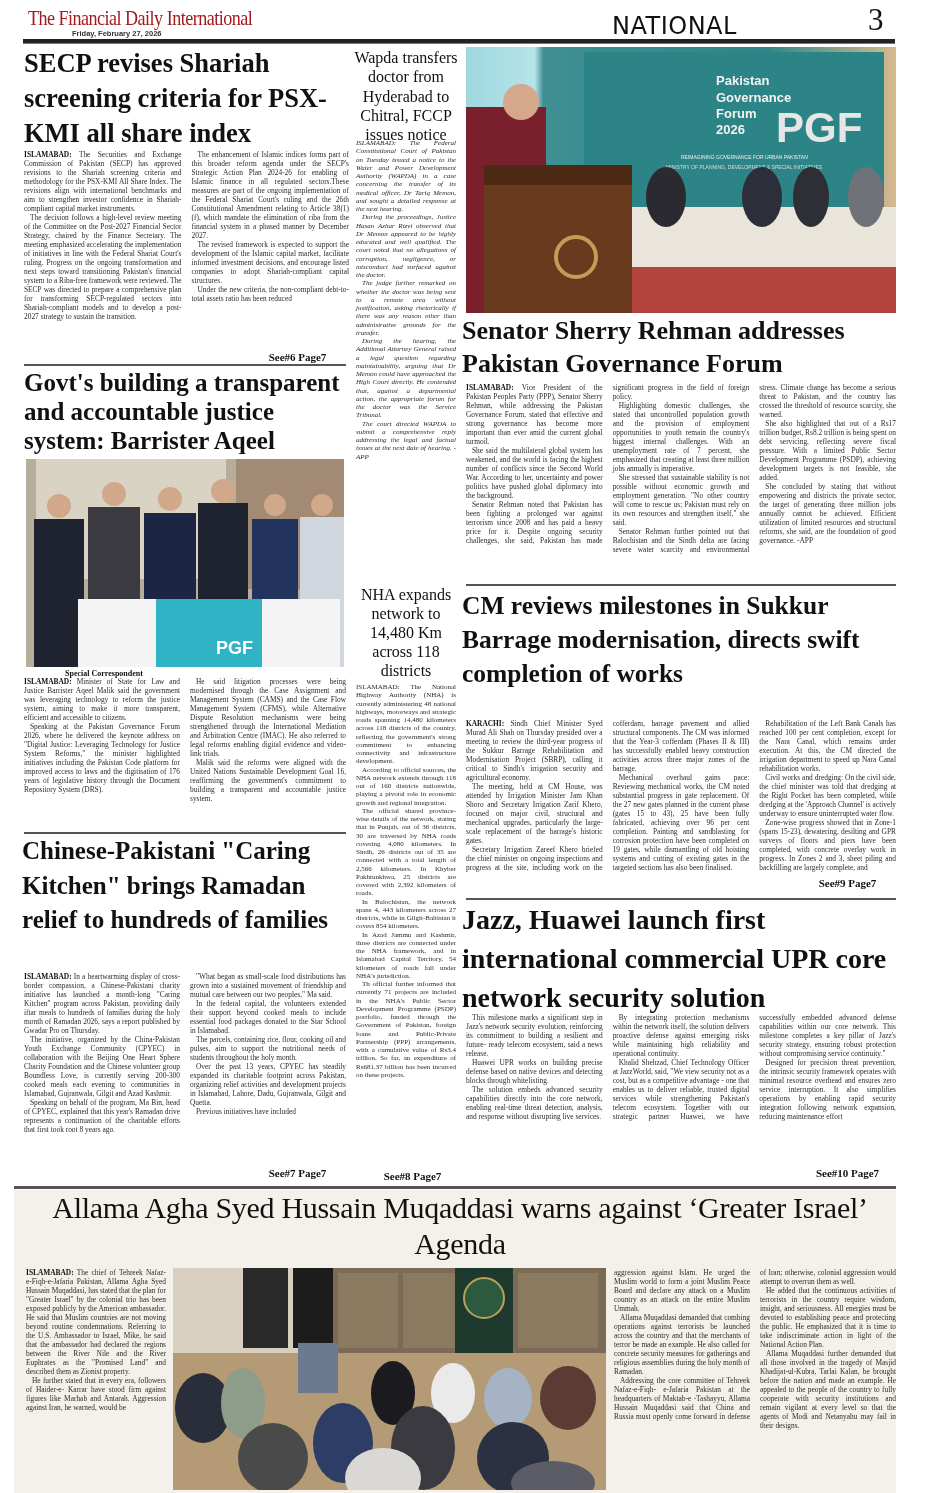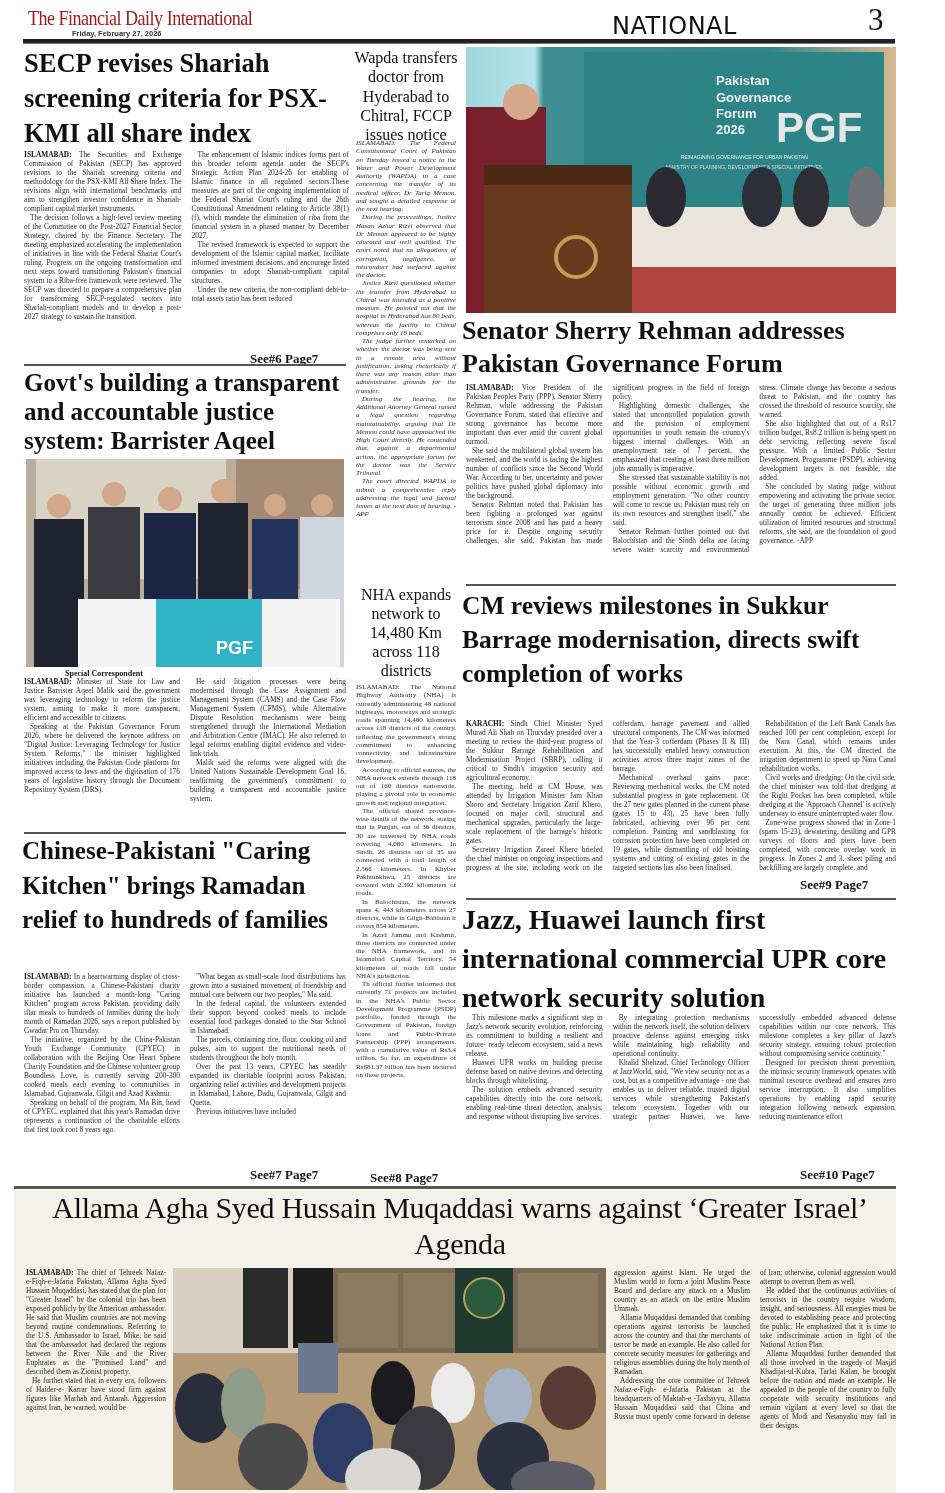--- a/index.html
+++ b/index.html
@@ -11,21 +11,21 @@
 .section{left:612px;top:12px;font-family:"DejaVu Sans",sans-serif;font-size:24px;color:#111;letter-spacing:0.5px}
 .pageno{left:868px;top:2px;font-family:"Liberation Serif",serif;font-size:31px;color:#111}
 .toprule{left:23px;top:39px;width:872px;height:5px;background:#222;border-bottom:1px solid #777}
 .rule{height:2px;background:#555}
 .hl{font-family:"Liberation Serif",serif;font-weight:bold;color:#111;text-align:left;line-height:1.17}
 .hl-cond{font-family:"Liberation Serif",serif;color:#111;text-align:center}
 .body{font-size:7.4px;line-height:9px;text-align:justify;column-gap:10px;color:#2b2b2b}
 .body p{text-indent:6px;margin:0}
 .body p.first{text-indent:0}
 .body b.dl{font-weight:bold;color:#111}
-.seepage{font-weight:bold;font-size:13px;text-align:left;color:#111}
+.seepage{font-weight:bold;font-size:11px;text-align:center;color:#111}
 .photo{overflow:hidden}
 .byline{font-weight:bold;font-size:8px;text-align:center;color:#111}
 .beige{background:#f4f1ea}
 </style>
 </head>
 <body>
 
 <div class="abs masthead">The Financial Daily International</div>
 <div class="abs dateline">Friday, February 27, 2026</div>
 <div class="abs section">NATIONAL</div>
@@ -40,21 +40,20 @@
   <p>The revised framework is expected to support the development of the Islamic capital market, facilitate informed investment decisions, and encourage listed companies to adopt Shariah-compliant capital structures.</p>
   <p>Under the new criteria, the non-compliant debt-to-total assets ratio has been reduced</p>
 </div>
 <div class="abs seepage" style="left:250px;top:351px;width:95px;">See#6 Page7</div>
 <div class="abs rule" style="left:24px;top:364px;width:322px;"></div>
 
 <div class="abs hl-cond" style="left:352px;top:48px;width:108px;font-size:16px;line-height:19.3px;">Wapda transfers doctor from Hyderabad to Chitral, FCCP issues notice</div>
 <div class="abs body" style="left:356px;top:139px;width:100px;height:438px;font-size:7px;line-height:8.25px;font-style:italic;">
   <p class="first"><span>ISLAMABAD:</span> <span>The Federal Constitutional Court of Pakistan on Tuesday issued a notice to the Water and Power Development Authority (WAPDA) in a case concerning the transfer of its medical officer, Dr Tariq Memon, and sought a detailed response at the next hearing.</span></p>
   <p>During the proceedings, Justice Hasan Azhar Rizvi observed that Dr Memon appeared to be highly educated and well qualified. The court noted that no allegations of corruption, negligence, or misconduct had surfaced against the doctor.</p>
-  <p>Justice Rizvi questioned whether the transfer from Hyderabad to Chitral was intended as a punitive measure. He pointed out that the hospital in Hyderabad has 80 beds, whereas the facility in Chitral comprises only 18 beds.</p>
   <p>The judge further remarked on whether the doctor was being sent to a remote area without justification, asking rhetorically if there was any reason other than administrative grounds for the transfer.</p>
   <p>During the hearing, the Additional Attorney General raised a legal question regarding maintainability, arguing that Dr Memon could have approached the High Court directly. He contended that, against a departmental action, the appropriate forum for the doctor was the Service Tribunal.</p>
   <p>The court directed WAPDA to submit a comprehensive reply addressing the legal and factual issues at the next date of hearing. -APP</p>
 </div>
 
 <div class="abs hl-cond" style="left:352px;top:585px;width:108px;font-size:16px;line-height:19px;">NHA expands network to 14,480 Km across 118 districts</div>
 <div class="abs body" style="left:356px;top:683px;width:100px;height:490px;font-size:7px;line-height:8.25px;">
   <p class="first"><span>ISLAMABAD:</span> <span>The National Highway Authority (NHA) is currently administering 48 national highways, motorways and strategic roads spanning 14,480 kilometers across 118 districts of the country, reflecting the government's strong commitment to enhancing connectivity and infrastructure development.</span></p>
   <p>According to official sources, the NHA network extends through 118 out of 160 districts nationwide, playing a pivotal role in economic growth and regional integration.</p>
   <p>The official shared province-wise details of the network, stating that in Punjab, out of 36 districts, 30 are traversed by NHA roads covering 4,080 kilometers. In Sindh, 26 districts out of 35 are connected with a total length of 2,566 kilometers. In Khyber Pakhtunkhwa, 25 districts are covered with 2,392 kilometers of roads.</p>
@@ -89,21 +88,21 @@
 </div>
 <div class="abs hl" style="left:462px;top:314px;width:440px;font-size:26px;line-height:33px;">Senator Sherry Rehman addresses Pakistan Governance Forum</div>
 <div class="abs body" style="left:466px;top:383px;width:430px;height:196px;column-count:3;">
   <p class="first"><b class="dl">ISLAMABAD:</b> <span>Vice President of the Pakistan Peoples Party (PPP), Senator Sherry Rehman, while addressing the Pakistan Governance Forum, stated that effective and strong governance has become more important than ever amid the current global turmoil.</span></p>
   <p>She said the multilateral global system has weakened, and the world is facing the highest number of conflicts since the Second World War. According to her, uncertainty and power politics have pushed global diplomacy into the background.</p>
   <p>Senator Rehman noted that Pakistan has been fighting a prolonged war against terrorism since 2008 and has paid a heavy price for it. Despite ongoing security challenges, she said, Pakistan has made significant progress in the field of foreign policy.</p>
   <p>Highlighting domestic challenges, she stated that uncontrolled population growth and the provision of employment opportunities to youth remain the country's biggest internal challenges. With an unemployment rate of 7 percent, she emphasized that creating at least three million jobs annually is imperative.</p>
   <p>She stressed that sustainable stability is not possible without economic growth and employment generation. "No other country will come to rescue us; Pakistan must rely on its own resources and strengthen itself," she said.</p>
   <p>Senator Rehman further pointed out that Balochistan and the Sindh delta are facing severe water scarcity and environmental stress. Climate change has become a serious threat to Pakistan, and the country has crossed the threshold of resource scarcity, she warned.</p>
   <p>She also highlighted that out of a Rs17 trillion budget, Rs8.2 trillion is being spent on debt servicing, reflecting severe fiscal pressure. With a limited Public Sector Development Programme (PSDP), achieving development targets is not feasible, she added.</p>
-  <p>She concluded by stating judge without empowering and activating the private sector, the target of generating three million jobs annually cannot be achieved. Efficient utilization of limited resources and structural reforms, she said, are the foundation of good governance. -APP</p>
+  <p>She concluded by stating that without empowering and districts the private sector, the target of generating three million jobs annually cannot be achieved. Efficient utilization of limited resources and structural reforms, she said, are the foundation of good governance. -APP</p>
 </div>
 <div class="abs rule" style="left:466px;top:584px;width:430px;"></div>
 
 <div class="abs hl" style="left:24px;top:368px;width:322px;font-size:25px;line-height:29px;">Govt's building a transparent and accountable justice system: Barrister Aqeel</div>
 <div class="abs photo" style="left:26px;top:459px;width:318px;height:208px;background:#c9bfae;">
   <svg width="318" height="208" viewBox="0 0 318 208">
     <rect x="0" y="0" width="318" height="208" fill="#b8ad9b"></rect>
     <rect x="10" y="0" width="190" height="120" fill="#d9d3c4"></rect>
     <rect x="210" y="0" width="108" height="130" fill="#a38a74"></rect>
     <g fill="#1f2330">

